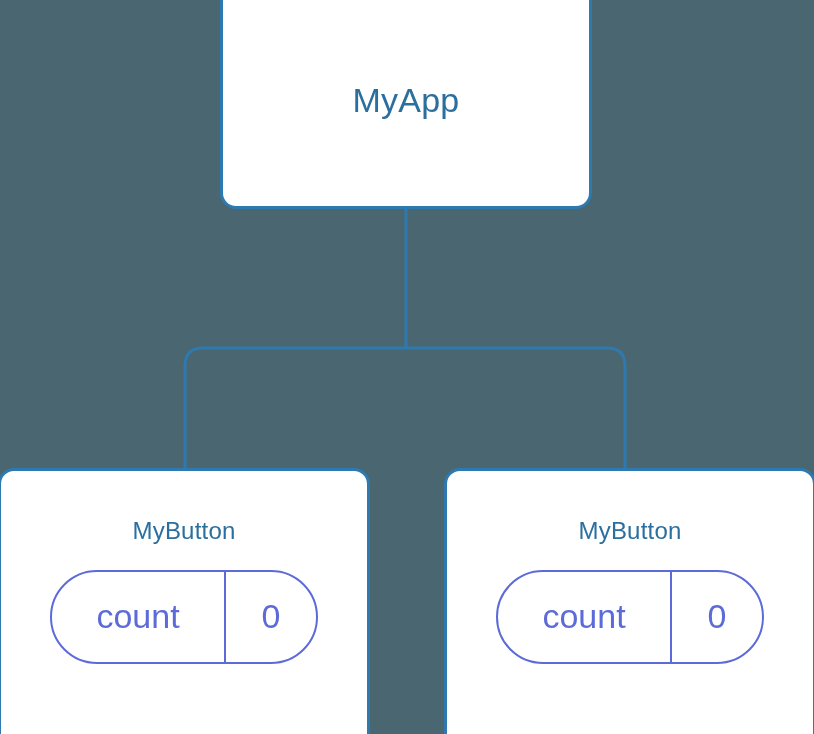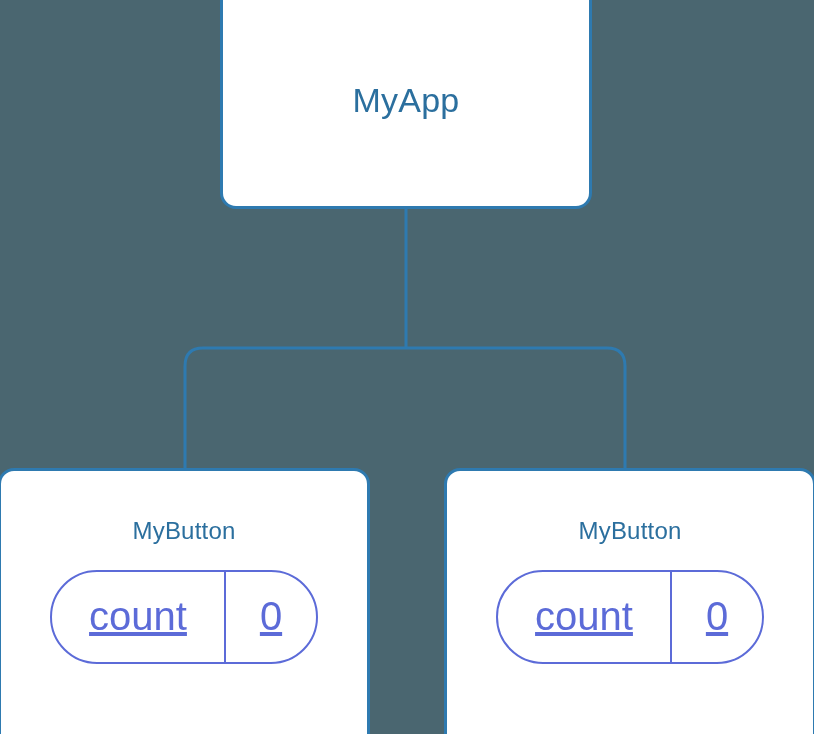--- a/index.html
+++ b/index.html
@@ -93,24 +93,23 @@
     background: #ffffff;
     overflow: hidden;
   }
 
   .state-key,
   .state-val {
     display: flex;
     align-items: center;
     justify-content: center;
     color: #5c6bd8;
-    font-size: 40px;
+    font-size: 34px;
     line-height: 1;
     white-space: nowrap;
-    text-decoration: underline;
   }
   .state-key {
     width: 172px;
     padding-bottom: 2px;
   }
   .state-val {
     width: 90px;
     padding-bottom: 2px;
     border-left: 2px solid #5c6bd8;
   }

